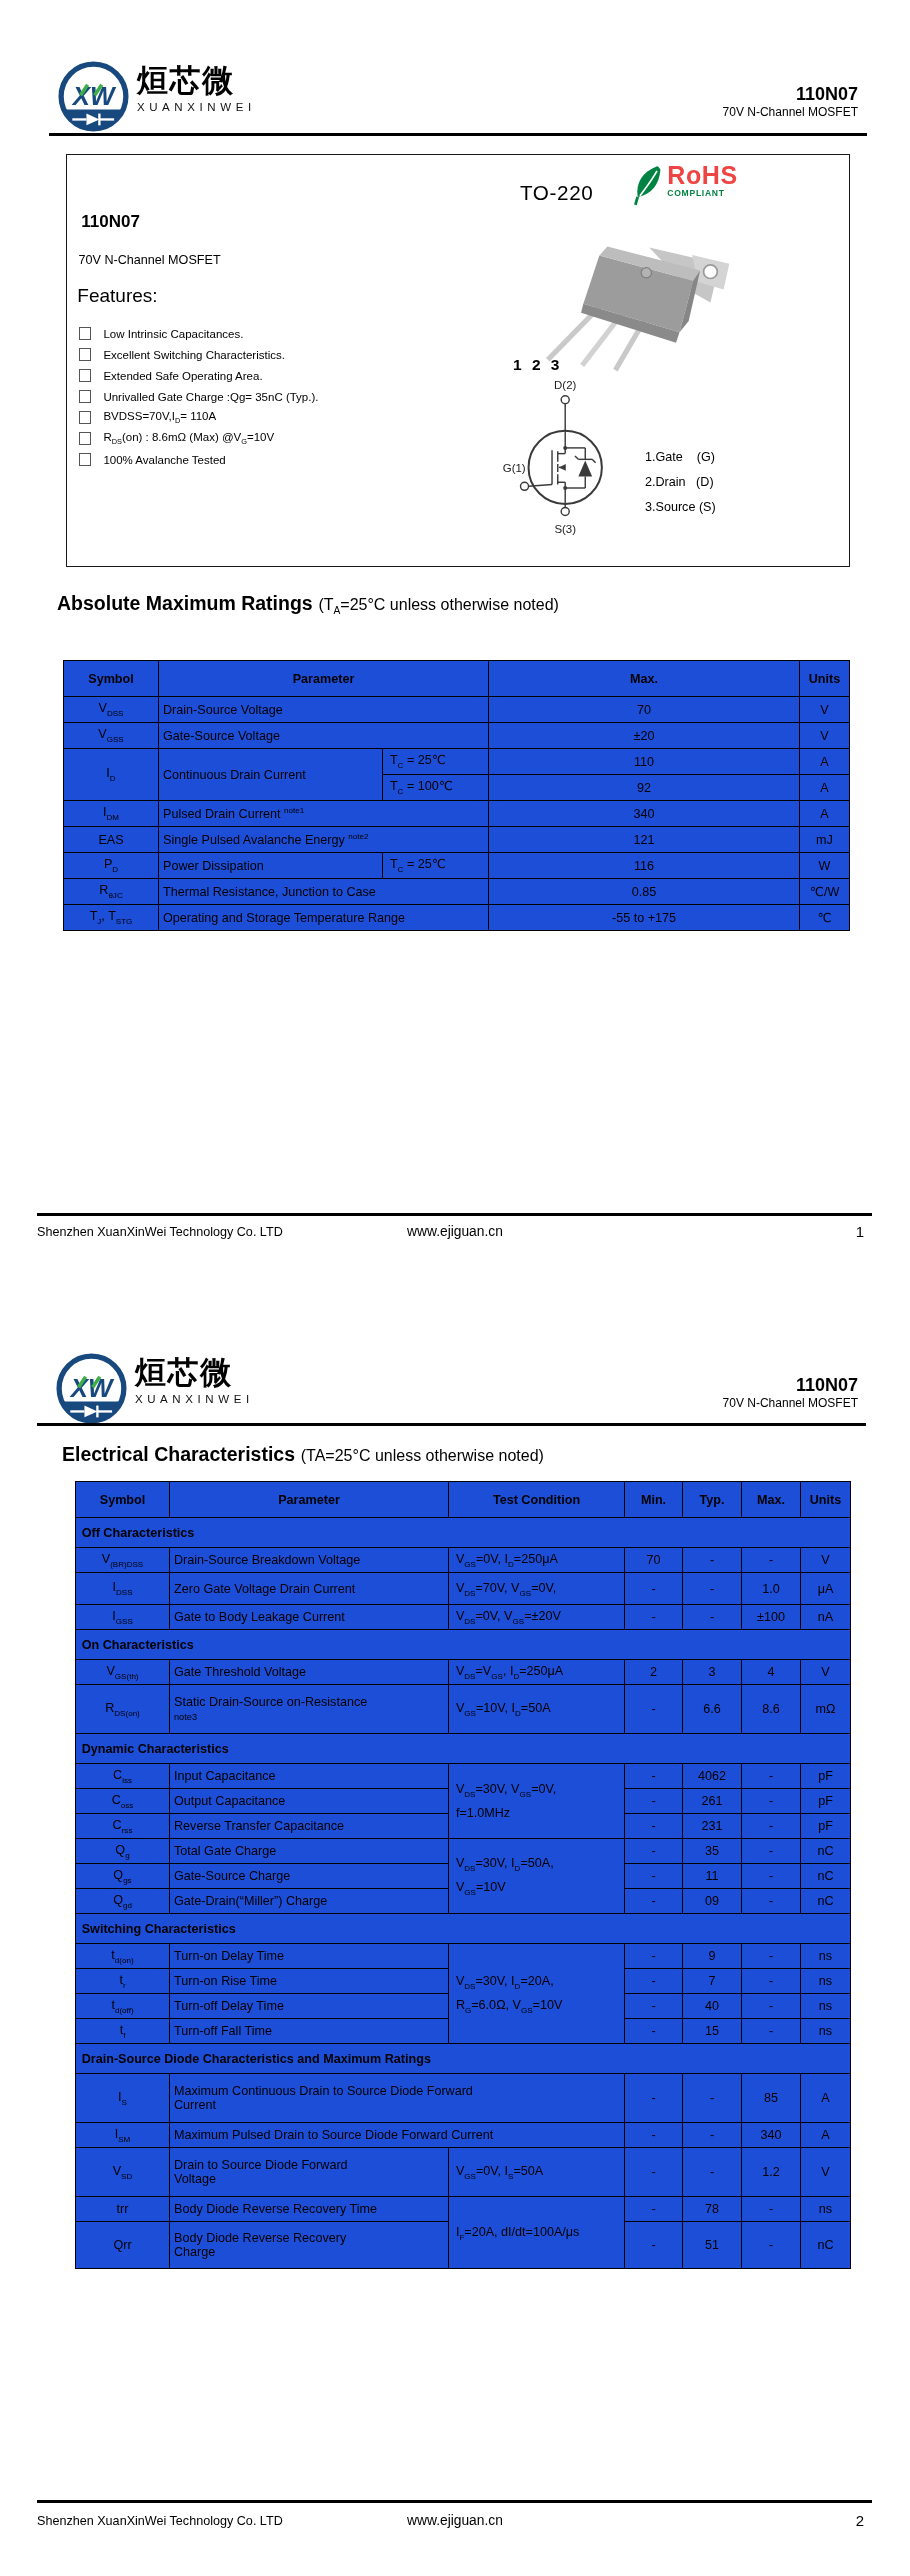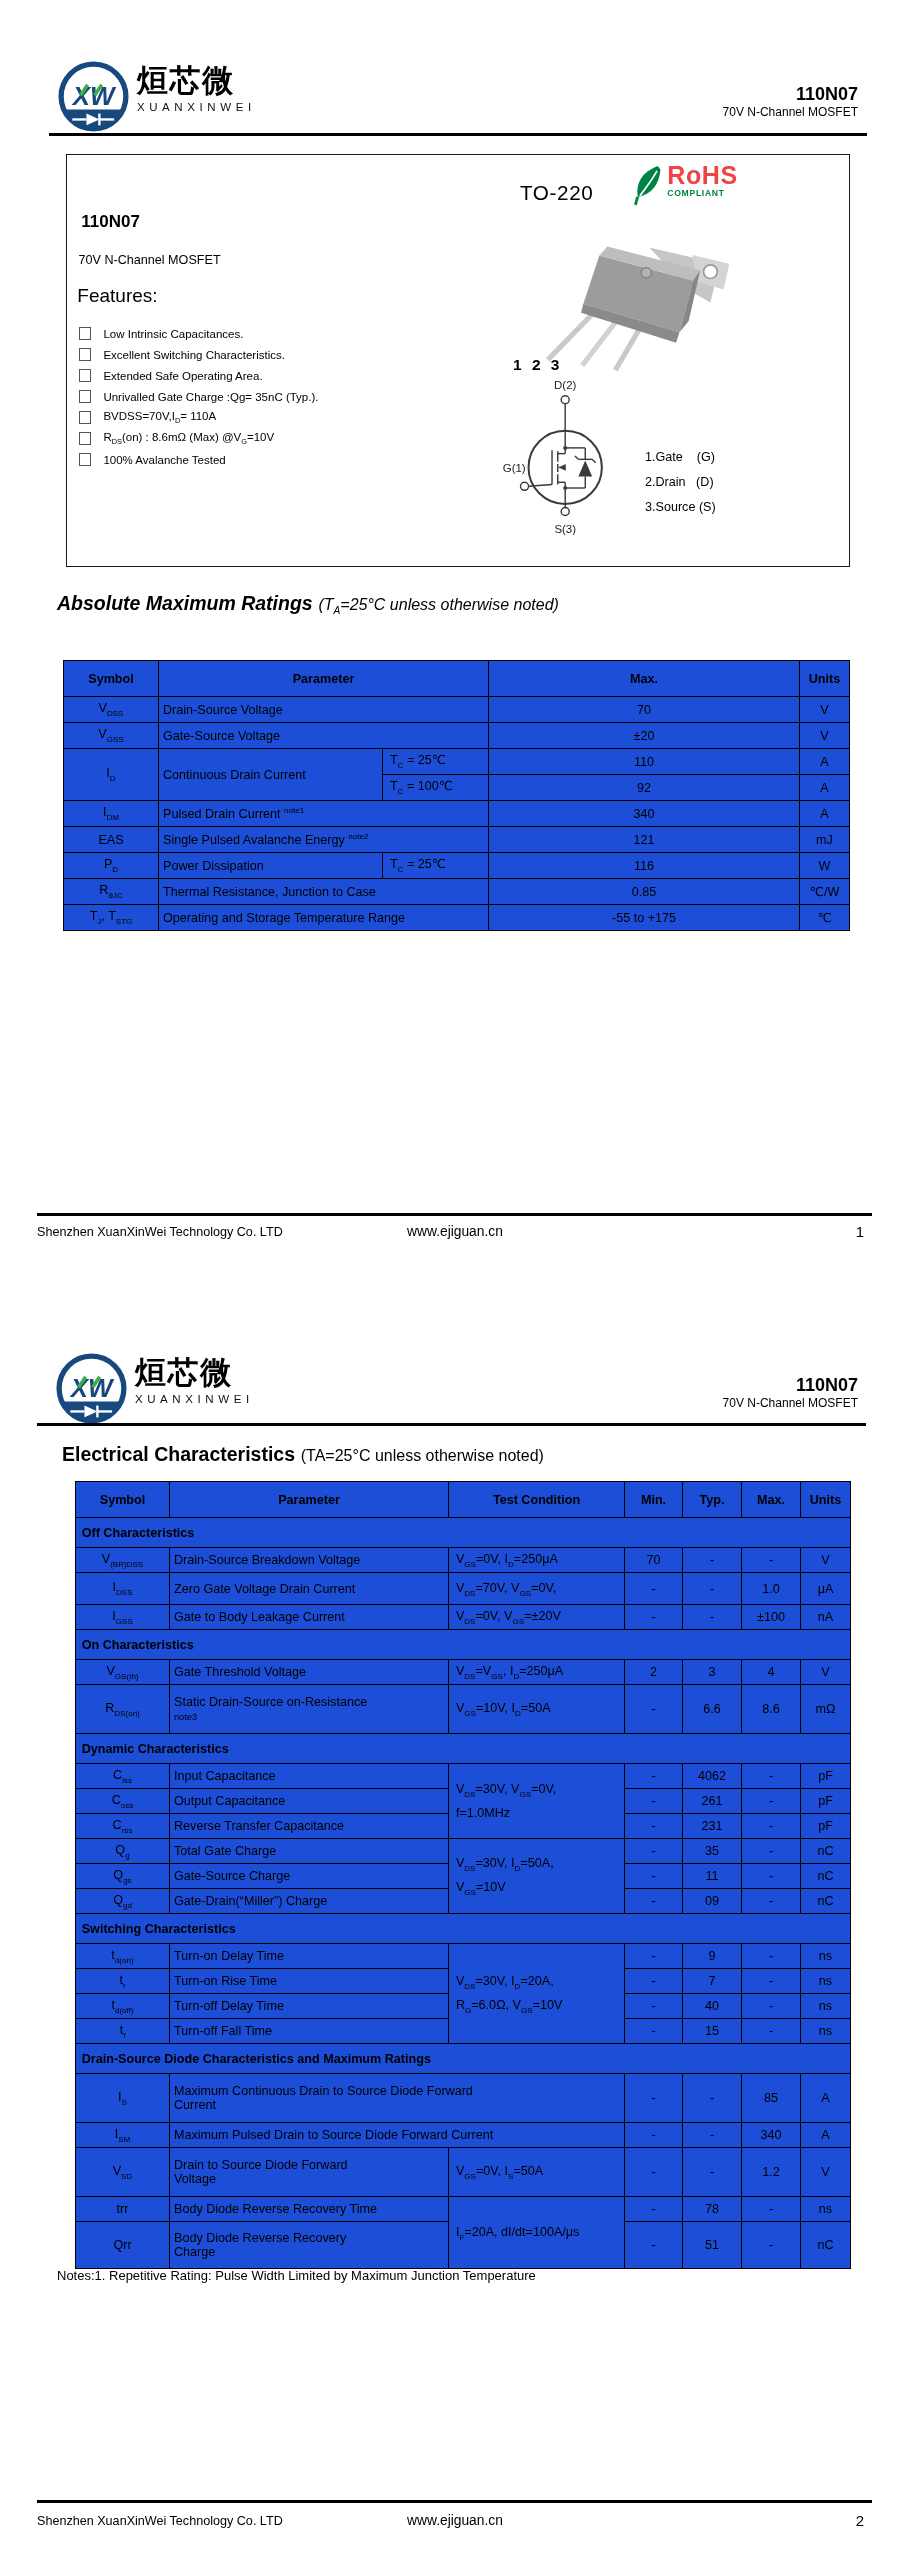--- a/index.html
+++ b/index.html
@@ -193,21 +193,21 @@
       <text x="133" y="266" text-anchor="middle" font-size="20" fill="#222" font-family="Liberation Sans, sans-serif">S(3)</text>
     </svg>
 
     <div class="abs legend" style="left:578px;top:290px;">
       <div>1.Gate    (G)</div>
       <div>2.Drain   (D)</div>
       <div>3.Source (S)</div>
     </div>
   </div>
 
-  <div class="abs sec-title" style="left:57px;top:592px;font-style:italic;">
+  <div class="abs sec-title" style="left:57px;top:592px;">
     <span class="t1">Absolute Maximum Ratings</span>
     <span class="t2">(T<sub>A</sub>=25°C unless otherwise noted)</span>
   </div>
 
   <table class="dt abs" style="left:63px;top:660px;width:786px;">
     <colgroup>
         <col style="width:95px">
         <col style="width:224px">
         <col style="width:106px">
         <col style="width:311px">
@@ -520,21 +520,20 @@
         <td class="par">Body Diode Reverse Recovery<br>Charge</td>
         <td>-</td>
         <td>51</td>
         <td>-</td>
         <td>nC</td>
       </tr>
     </tbody>
   </table>
 
   <div class="abs notes" style="left:57px;top:2263px;">
-    <div>Notes:1. Repetitive Rating: Pulse Width Limited by Maximum Junction Temperature</div>
   </div>
 
   <div class="abs hrule" style="left:37px;top:2500px;width:835px;"></div>
   <div class="abs foot-company" style="left:37px;top:2514px;">Shenzhen XuanXinWei Technology Co. LTD</div>
   <div class="abs foot-site" style="left:407px;top:2513px;">www.ejiguan.cn</div>
   <div class="abs foot-page" style="right:46px;top:2512px;">2</div>
 
 </div>
 
 

